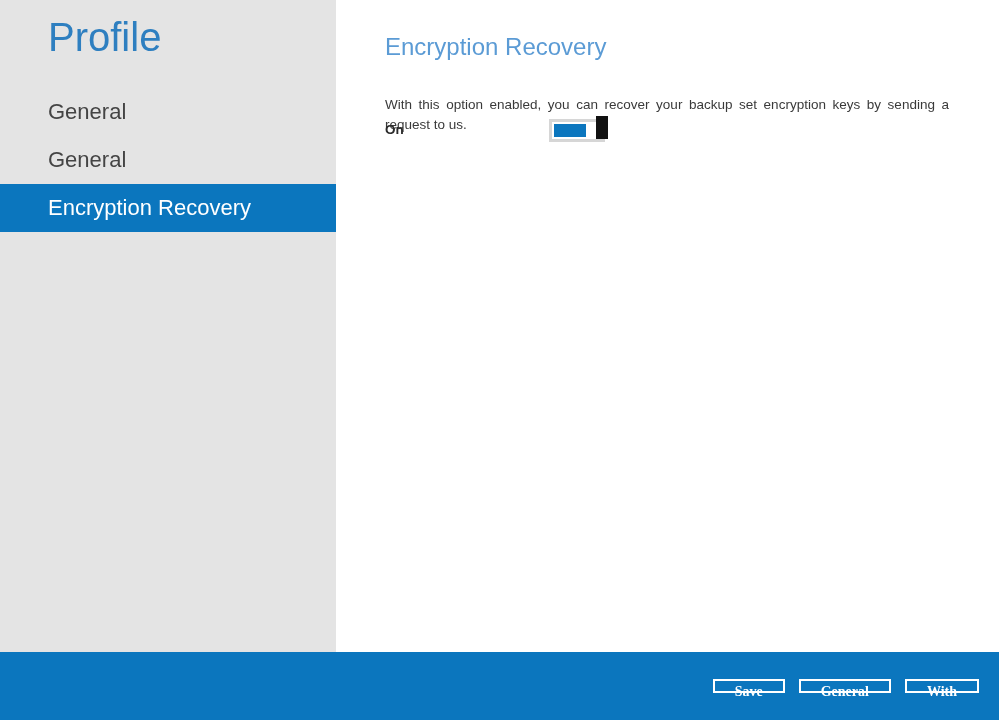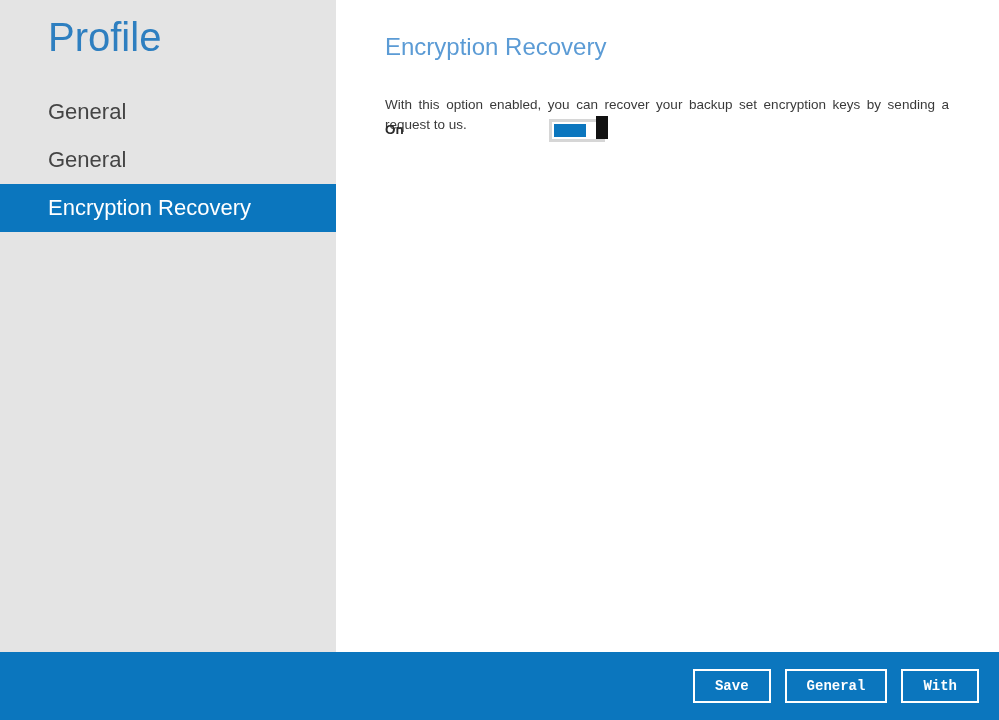--- a/index.html
+++ b/index.html
@@ -177,27 +177,27 @@
     right: 20px;
     top: 50%;
     transform: translateY(-50%);
     display: flex;
     align-items: center;
     gap: 14px;
   }
 
   .footer-button {
     min-width: 62px;
-    height: 34px;
+    height: 14px;
     padding: 0 20px;
     box-sizing: border-box;
     border: 2px solid #ffffff;
     background: transparent;
     color: #ffffff;
-    font-family: Liberation Mono, monospace;
+    font-family: Liberation Serif, serif;
     font-size: 14px;
     font-weight: 700;
     line-height: 22px;
     text-align: center;
     cursor: pointer;
     white-space: nowrap;
   }
 </style>
 </head>
 <body>

